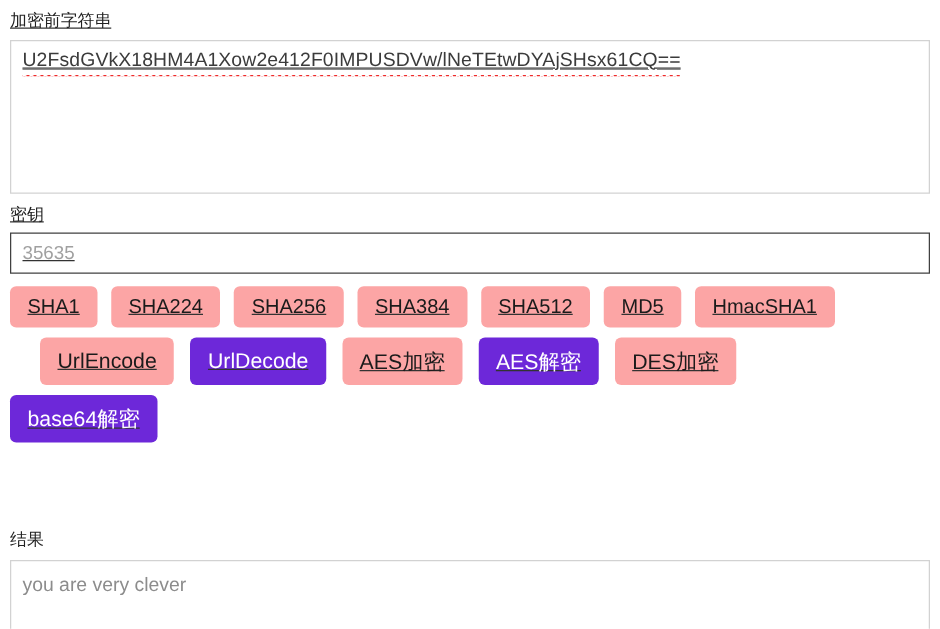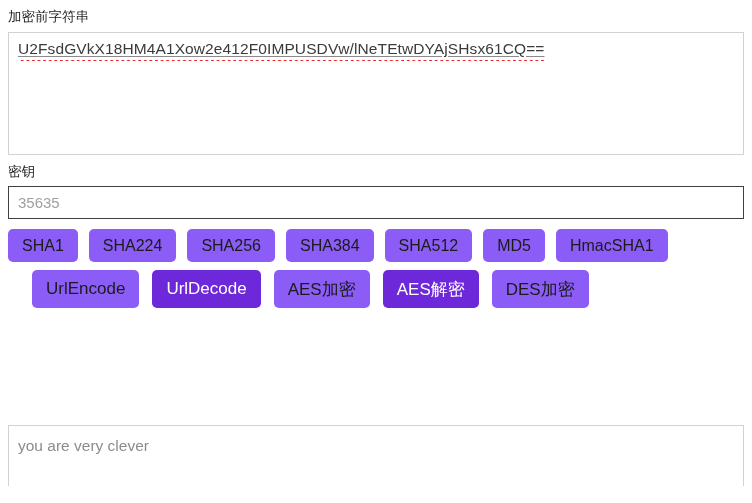--- a/index.html
+++ b/index.html
@@ -17,20 +17,21 @@
     color: #333333;
     -webkit-font-smoothing: antialiased;
   }
 
   .page {
     width: 752px;
     height: 503px;
     position: relative;
     box-sizing: border-box;
     padding: 0 8px;
+    text-decoration: underline;
   }
 
   .field-label {
     font-size: 13.5px;
     color: #222222;
     line-height: 1;
     padding-top: 10px;
     padding-bottom: 8px;
     display: block;
     font-weight: 400;
@@ -103,21 +104,21 @@
     cursor: pointer;
     font-family: "Liberation Sans", "DejaVu Sans", sans-serif;
     text-align: center;
     display: inline-flex;
     align-items: center;
     justify-content: center;
     padding: 0 14px;
     outline: none;
   }
 
-  .btn-blue  { background: #8b5cf6; color: #1b1b1b; }
+  .btn-blue  { background: #fca5a5; color: #1b1b1b; }
   .btn-red   { background: #6d28d9; color: #ffffff; }
   .btn-red2  { background: #ef6253; color: #ffffff; }
 
   .row1 .btn {
     height: 33px;
     font-size: 16px;
     margin-right: 11px;
   }
   .row2 .btn {
     height: 38px;
@@ -182,22 +183,26 @@
     </div>
 
     <div class="btn-row row2">
       <button class="btn btn-blue">UrlEncode</button>
       <button class="btn btn-red">UrlDecode</button>
       <button class="btn btn-blue">AES加密</button>
       <button class="btn btn-red">AES解密</button>
       <button class="btn btn-blue">DES加密</button>
     </div>
 
+    <div class="btn-row row3">
+      <button class="btn btn-red">base64解密</button>
+    </div>
 
   </div>
 
   <div class="result-wrap">
+    <label class="field-label" style="padding-top:0;padding-bottom:9px;">结果</label>
     <div class="result-box">
       <span class="result-text">you are very clever</span>
     </div>
   </div>
 
 </div>
 
 </body></html>

